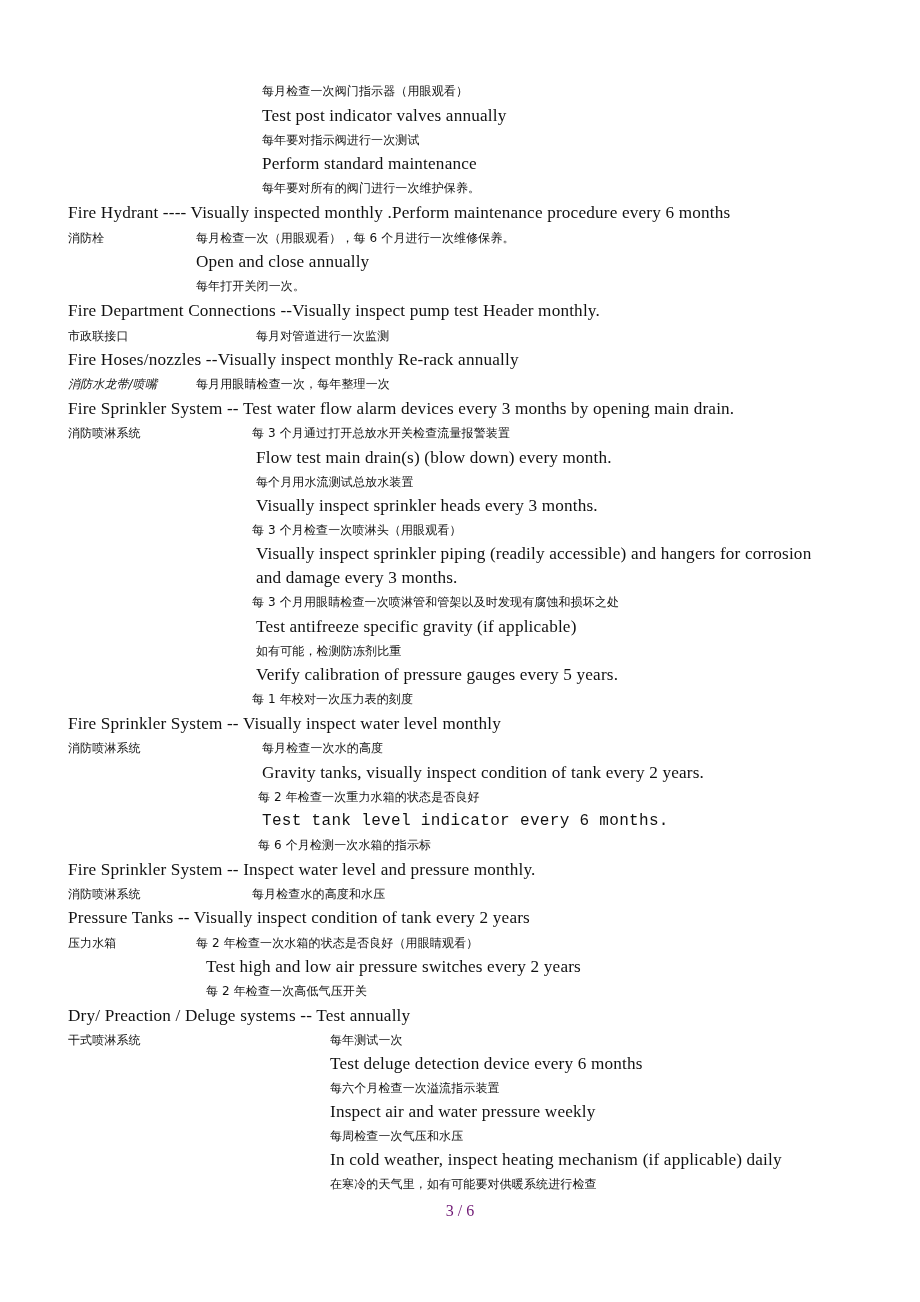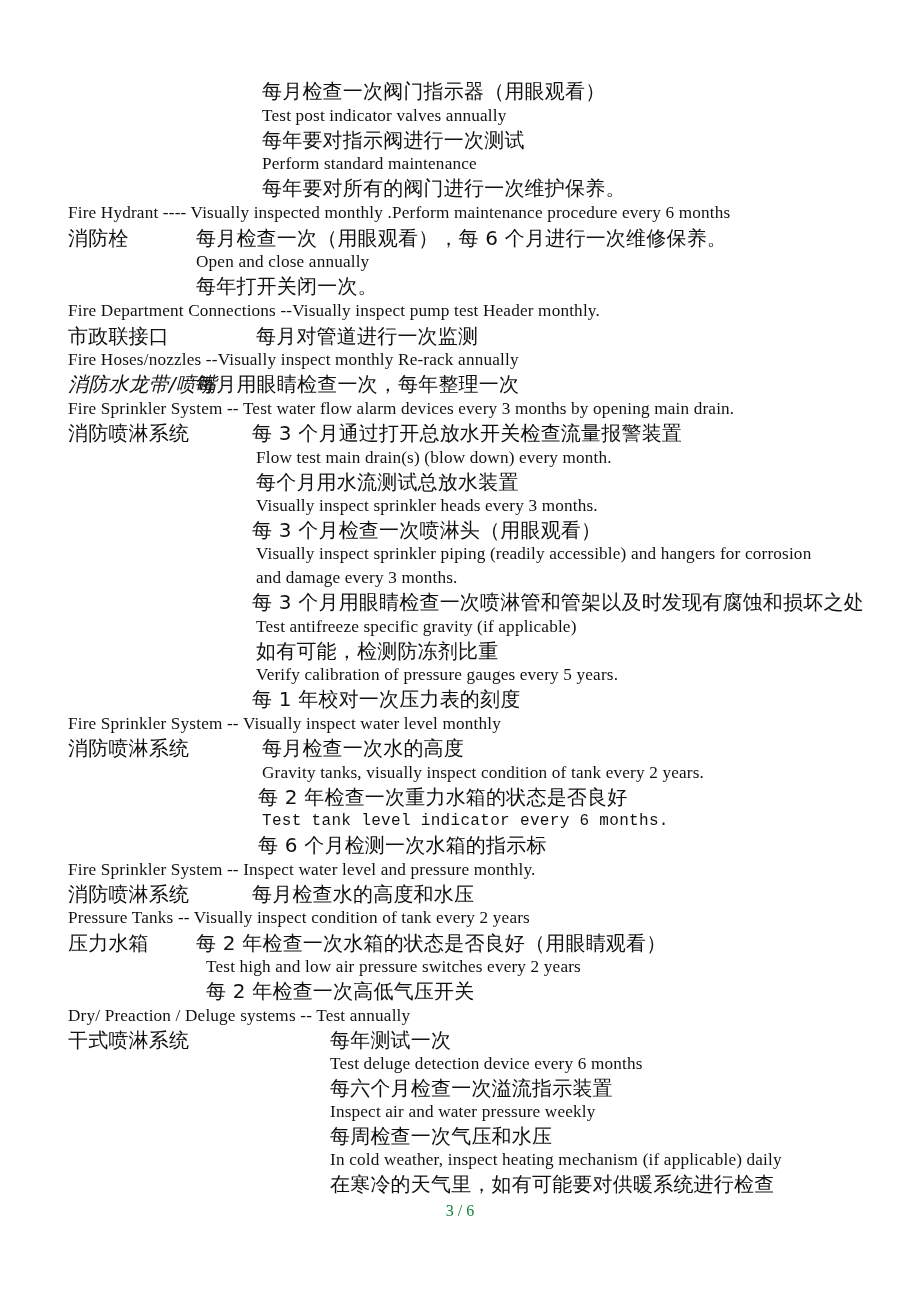--- a/index.html
+++ b/index.html
@@ -38,32 +38,32 @@
     color: #111111;
     letter-spacing: 0.01em;
   }
   .line.mono {
     font-family: "Liberation Mono", "DejaVu Sans Mono", monospace;
     font-size: 16px;
     letter-spacing: 0.02em;
   }
   .line.cjk {
     font-family: "DejaVu Sans", "Liberation Sans", sans-serif;
-    font-size: 20px;
+    font-size: 12px;
   }
   .footer {
     position: absolute;
     left: 0;
     top: 1200px;
     width: 920px;
     text-align: center;
     font-size: 16px;
     line-height: 22px;
     font-family: "Liberation Serif", "DejaVu Serif", serif;
-    color: #15803d;
+    color: #701a75;
     white-space: pre;
   }
 </style>
 </head>
 <body>
 
 <div class="page">
   <div class="doc-body" id="doc-body">
       <span class="line cjk" style="position: absolute; left: 262px; top: 79px;">每月检查一次阀门指示器（用眼观看）</span>
       <span class="line" style="position: absolute; left: 262px; top: 104px;">Test post indicator valves annually</span>

